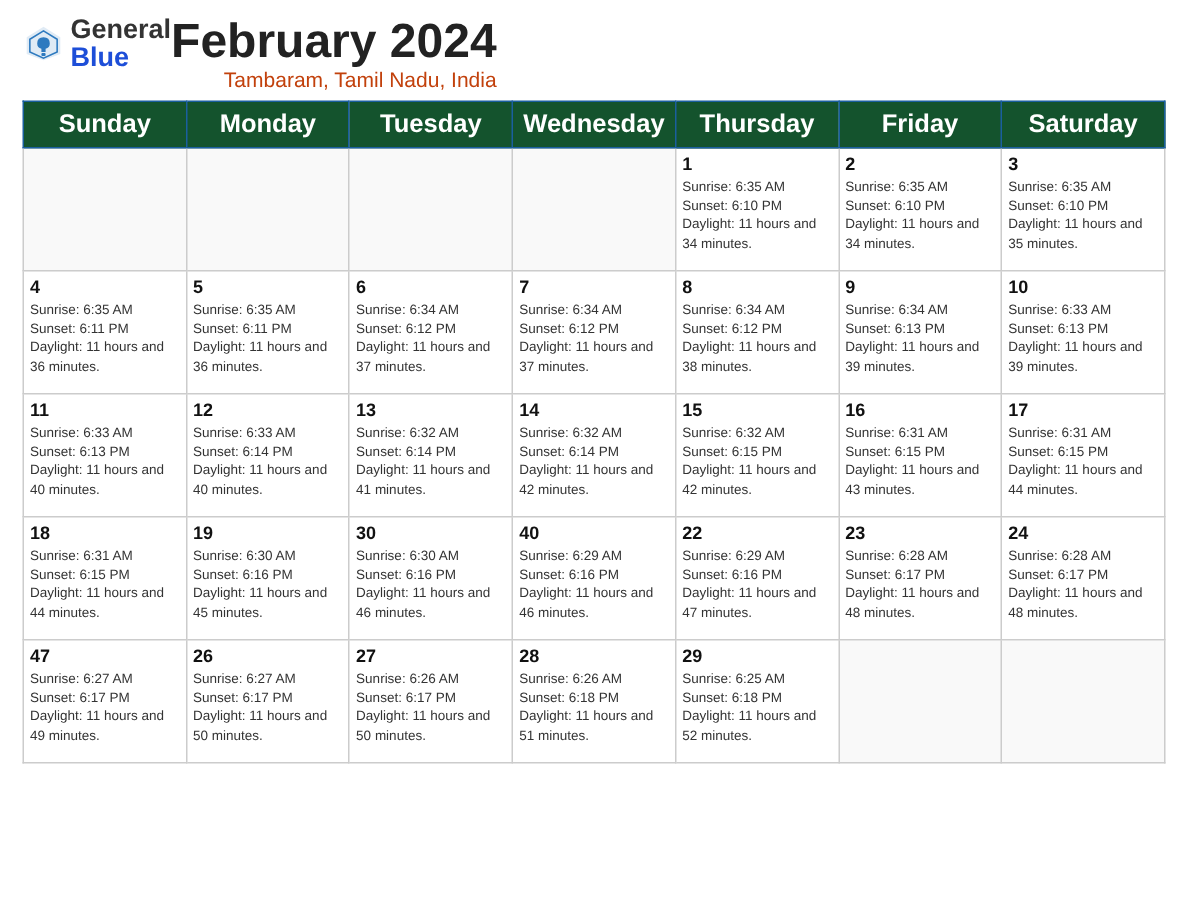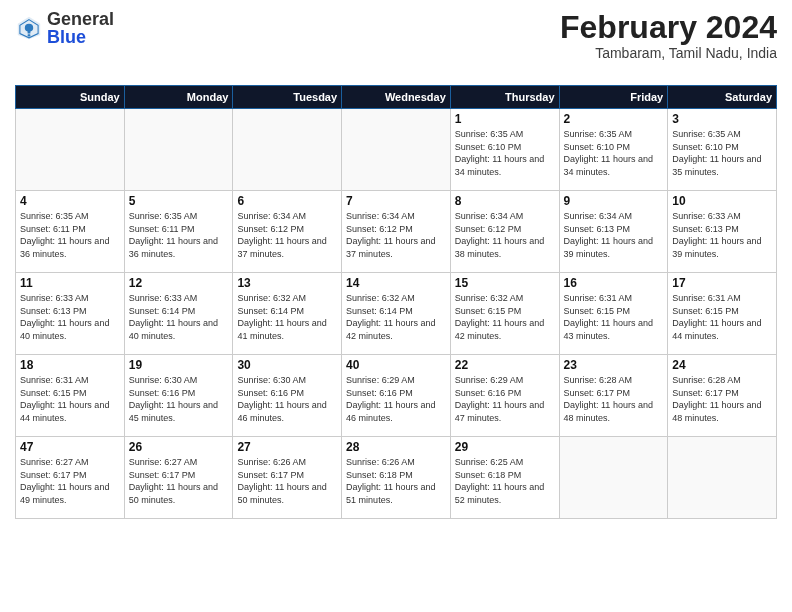--- a/index.html
+++ b/index.html
@@ -9,23 +9,23 @@
       width: 792px;
       height: 612px;
       overflow: hidden;
     }
     .page {
       width: 792px;
       padding: 10px 15px;
     }
     .header-row {
       display: flex;
-      justify-content: space-between;
+      justify-content: flex-start;
       align-items: flex-start;
-      margin-bottom: 24px;
+      margin-bottom: 6px;
     }
     .logo {
       display: flex;
       align-items: center;
       gap: 4px;
     }
     .logo-text-general {
       font-size: 18px;
       font-weight: bold;
       color: #333;
@@ -46,34 +46,34 @@
       text-align: right;
     }
     .calendar-title {
       font-size: 32px;
       font-weight: bold;
       color: #222;
       line-height: 1.1;
     }
     .calendar-subtitle {
       font-size: 14px;
-      color: #404040;
+      color: #c2410c;
     }
     table {
       width: 100%;
       border-collapse: collapse;
       table-layout: fixed;
     }
     thead tr th {
-      background-color: #0f172a;
+      background-color: #14532d;
       color: #fff;
-      font-size: 11px;
+      font-size: 17px;
       font-weight: bold;
       padding: 5px 4px;
-      text-align: right;
+      text-align: center;
       border: 1px solid #1a5f9e;
     }
     tbody tr td {
       border: 1px solid #ccc;
       vertical-align: top;
       padding: 3px 4px;
       font-size: 9.5px;
       color: #333;
       height: 82px;
     }

